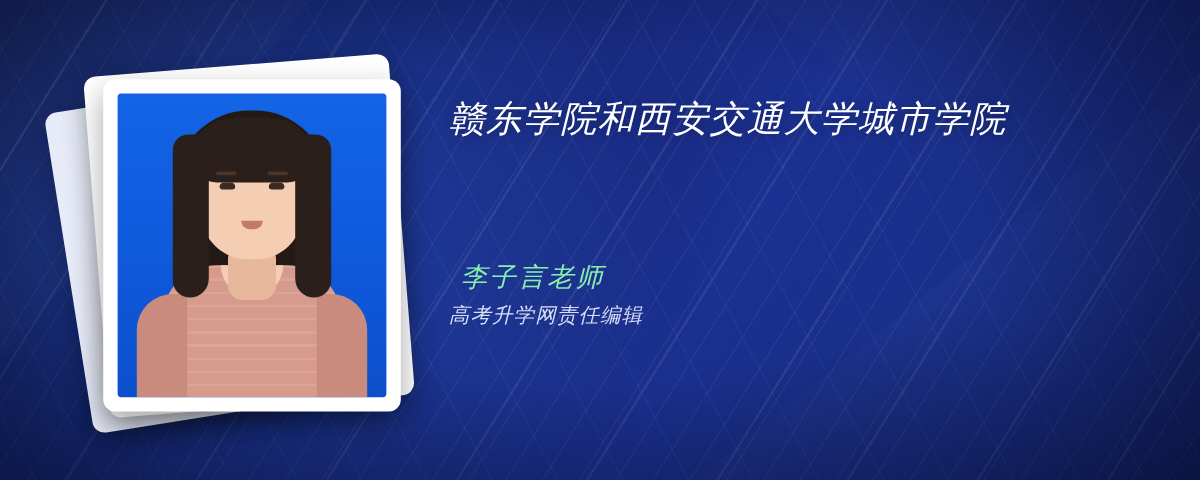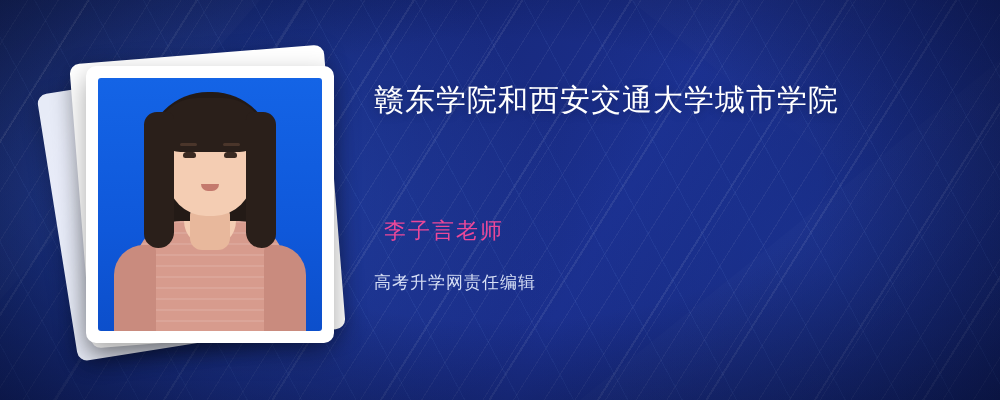--- a/index.html
+++ b/index.html
@@ -286,39 +286,40 @@
     background: #f4cdb3;
     border-radius: 0 0 26px 26px;
   }
 
   
   .text-block {
     position: absolute;
     left: 374px;
     top: 72px;
     width: 586px;
+    font-style: italic;
   }
   .headline {
     color: #ffffff;
     font-size: 30px;
     line-height: 56px;
     letter-spacing: 1px;
     font-weight: 400;
     margin: 0;
     text-shadow: 0 2px 8px rgba(0,0,0,0.25);
   }
   .byline {
     margin-top: 88px;
-    color: #ec4899;
+    color: #86efac;
     font-size: 22px;
     letter-spacing: 2px;
     padding-left: 10px;
   }
   .subline {
-    margin-top: 25px;
+    margin-top: 5px;
     color: #d7dff5;
     font-size: 17px;
     letter-spacing: 1px;
   }
 </style>
 </head>
 <body>
 
 <div class="banner">
 

